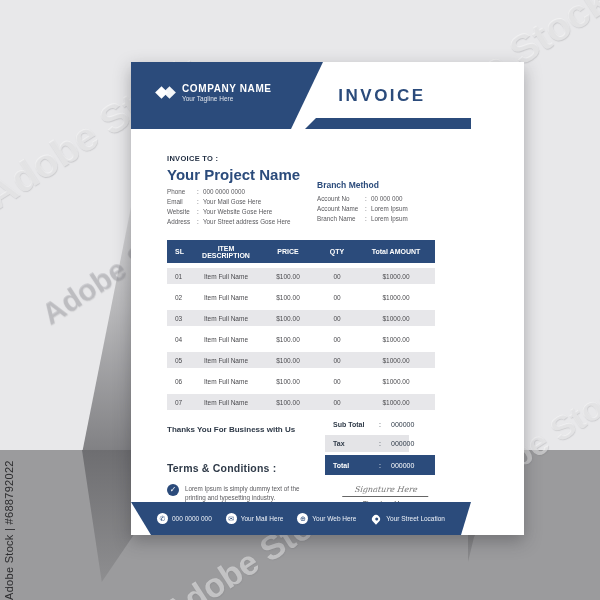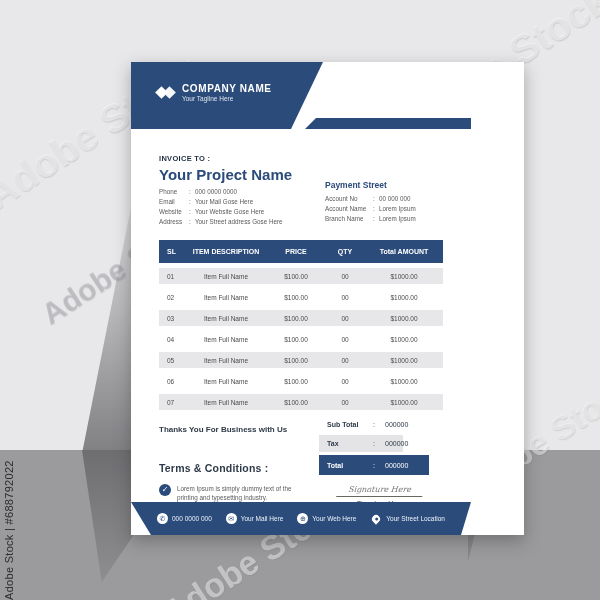--- a/index.html
+++ b/index.html
@@ -42,21 +42,21 @@
   .brand{position:absolute;left:26px;top:21px;display:flex;align-items:center;gap:7px;}
   .logo{width:18px;height:14px;position:relative;flex:0 0 auto;}
   .logo i{position:absolute;width:9px;height:9px;background:#ffffff;transform:rotate(45deg);top:2px;}
   .logo i:first-child{left:0;}
   .logo i:last-child{left:8px;opacity:0.95;}
   .brand-name{font-size:10px;font-weight:bold;color:#ffffff;letter-spacing:0.6px;line-height:11px;}
   .brand-tag{font-size:6.5px;color:rgba(255,255,255,0.85);margin-top:1px;}
   .invoice-title{position:absolute;right:14px;top:24px;width:150px;text-align:center;
     font-size:17px;font-weight:800;letter-spacing:2.5px;color:#2b4b7b;}
   
-  .content{position:absolute;left:0;top:67px;width:340px;padding:0 28px;box-sizing:border-box;}
+  .content{position:absolute;left:0;top:67px;width:340px;padding:0 36px;box-sizing:border-box;}
   .addr-row{display:flex;justify-content:space-between;margin-top:25px;}
   .h-small{font-size:7.5px;font-weight:bold;color:#1f2c40;letter-spacing:0.3px;}
   .h-project{font-size:15px;font-weight:bold;color:#2b4b7b;margin-top:3px;}
   .kv{display:flex;font-size:6.3px;color:#5a5a5e;line-height:10px;}
   .kv .k{width:30px;flex:0 0 auto;}
   .kv .c{width:6px;flex:0 0 auto;}
   .pay-block{margin-top:26px;width:118px;}
   .h-pay{font-size:8.5px;font-weight:bold;color:#2b4b7b;margin-bottom:4px;}
   .pay-block .kv .k{width:48px;}
   .addr-fields{margin-top:4px;}
@@ -128,20 +128,21 @@
     <div class="brand">
       <span class="logo">
           <i></i>
           <i></i>
         </span>
       <span>
         <div class="brand-name">COMPANY NAME</div>
         <div class="brand-tag">Your Tagline Here</div>
       </span>
     </div>
+    <div class="invoice-title">INVOICE</div>
   </div>
 
   <div class="content">
 
     <div class="addr-row">
       <div>
         <div class="h-small">INVOICE TO :</div>
         <div class="h-project">Your Project Name</div>
         <div class="addr-fields">
           <div class="kv">
@@ -160,21 +161,21 @@
             <span>Your Website Gose Here</span>
           </div>
           <div class="kv">
             <span class="k">Address</span>
               <span class="c">:</span>
             <span>Your Street address Gose Here</span>
           </div>
         </div>
       </div>
       <div class="pay-block">
-        <div class="h-pay">Payment Street</div>
+        <div class="h-pay">Branch Method</div>
         <div class="kv">
           <span class="k">Account No</span>
             <span class="c">:</span>
           <span>00 000 000</span>
         </div>
         <div class="kv">
           <span class="k">Account Name</span>
             <span class="c">:</span>
           <span>Lorem Ipsum</span>
         </div>

